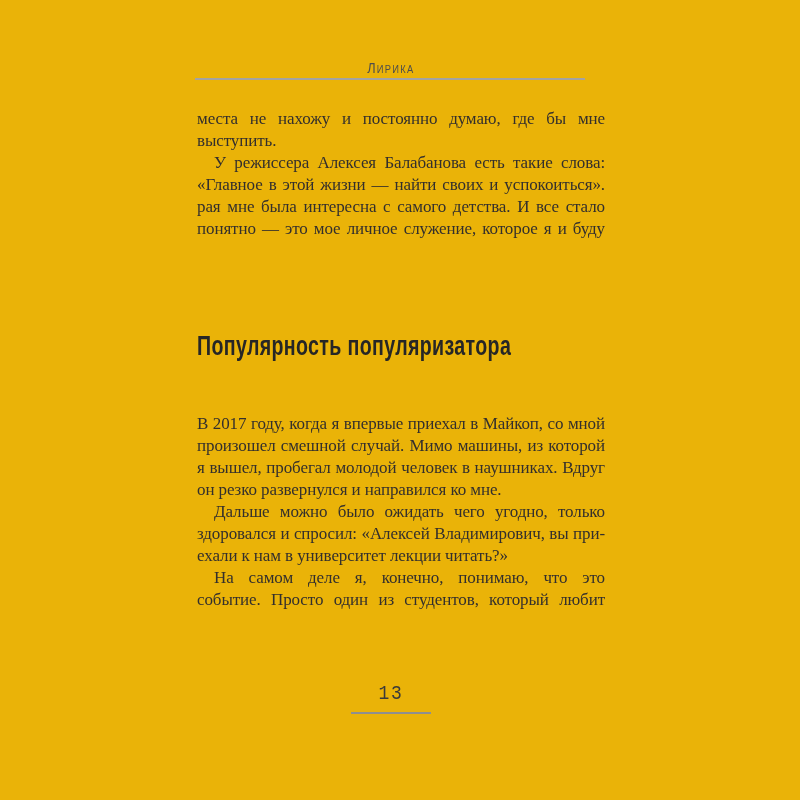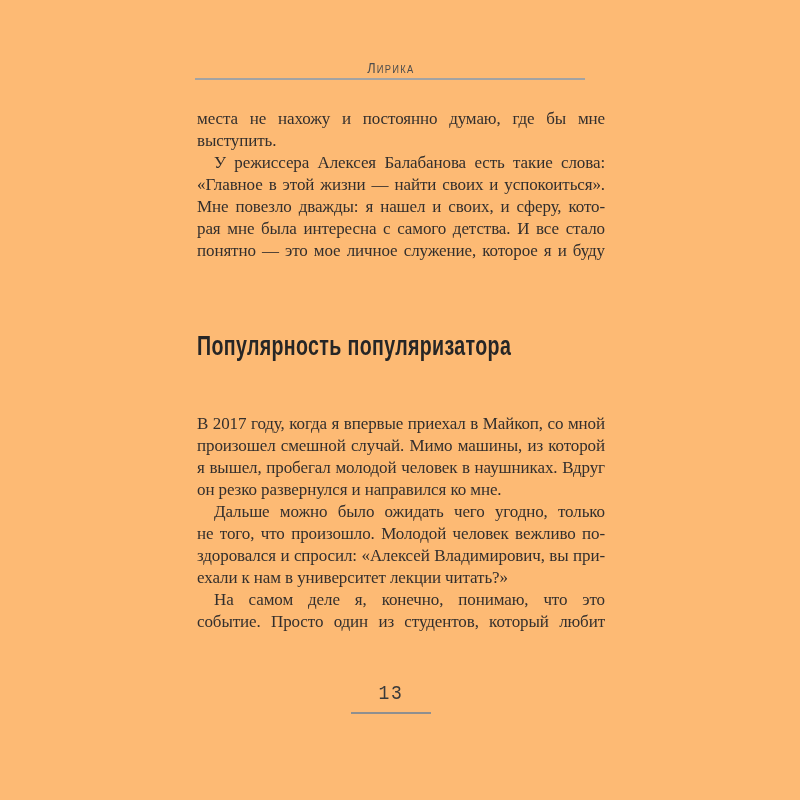--- a/index.html
+++ b/index.html
@@ -4,21 +4,21 @@
 <style>
   html, body {
     margin: 0;
     padding: 0;
     background: #ffffff;
   }
   .page {
     position: relative;
     width: 800px;
     height: 800px;
-    background: #fdba74;
+    background: #eab308;
     overflow: hidden;
     font-family: "Liberation Serif", serif;
   }
   
   .running-head {
     position: absolute;
     top: 60px;
     left: 196px;
     width: 390px;
     text-align: center;
@@ -122,40 +122,38 @@
   <div class="head-rule"></div>
 
   <div class="body-block body-top">
       <div class="paragraph">
         <div class="line">места не нахожу и постоянно думаю, где бы мне поскорее</div>
         <div class="line last">выступить.</div>
       </div>
       <div class="paragraph">
         <div class="line indent">У режиссера Алексея Балабанова есть такие слова:</div>
         <div class="line">«Главное в этой жизни — найти своих и успокоиться».</div>
-        <div class="line">Мне повезло дважды: я нашел и своих, и сферу, кото-</div>
         <div class="line">рая мне была интересна с самого детства. И все стало</div>
         <div class="line">понятно — это мое личное служение, которое я и буду</div>
       </div>
     </div>
 
   <h2 class="section-heading" style="margin:0;">
     <span class="squeeze">Популярность популяризатора</span>
   </h2>
 
   <div class="body-block body-bottom">
       <div class="paragraph">
         <div class="line">В 2017 году, когда я впервые приехал в Майкоп, со мной</div>
         <div class="line">произошел смешной случай. Мимо машины, из которой</div>
         <div class="line">я вышел, пробегал молодой человек в наушниках. Вдруг</div>
         <div class="line last">он резко развернулся и направился ко мне.</div>
       </div>
       <div class="paragraph">
         <div class="line indent">Дальше можно было ожидать чего угодно, только</div>
-        <div class="line">не того, что произошло. Молодой человек вежливо по-</div>
         <div class="line">здоровался и спросил: «Алексей Владимирович, вы при-</div>
         <div class="line last">ехали к нам в университет лекции читать?»</div>
       </div>
       <div class="paragraph">
         <div class="line indent">На самом деле я, конечно, понимаю, что это случайное</div>
         <div class="line">событие. Просто один из студентов, который любит мате-</div>
       </div>
     </div>
 
   <div class="foot-rule"></div>

